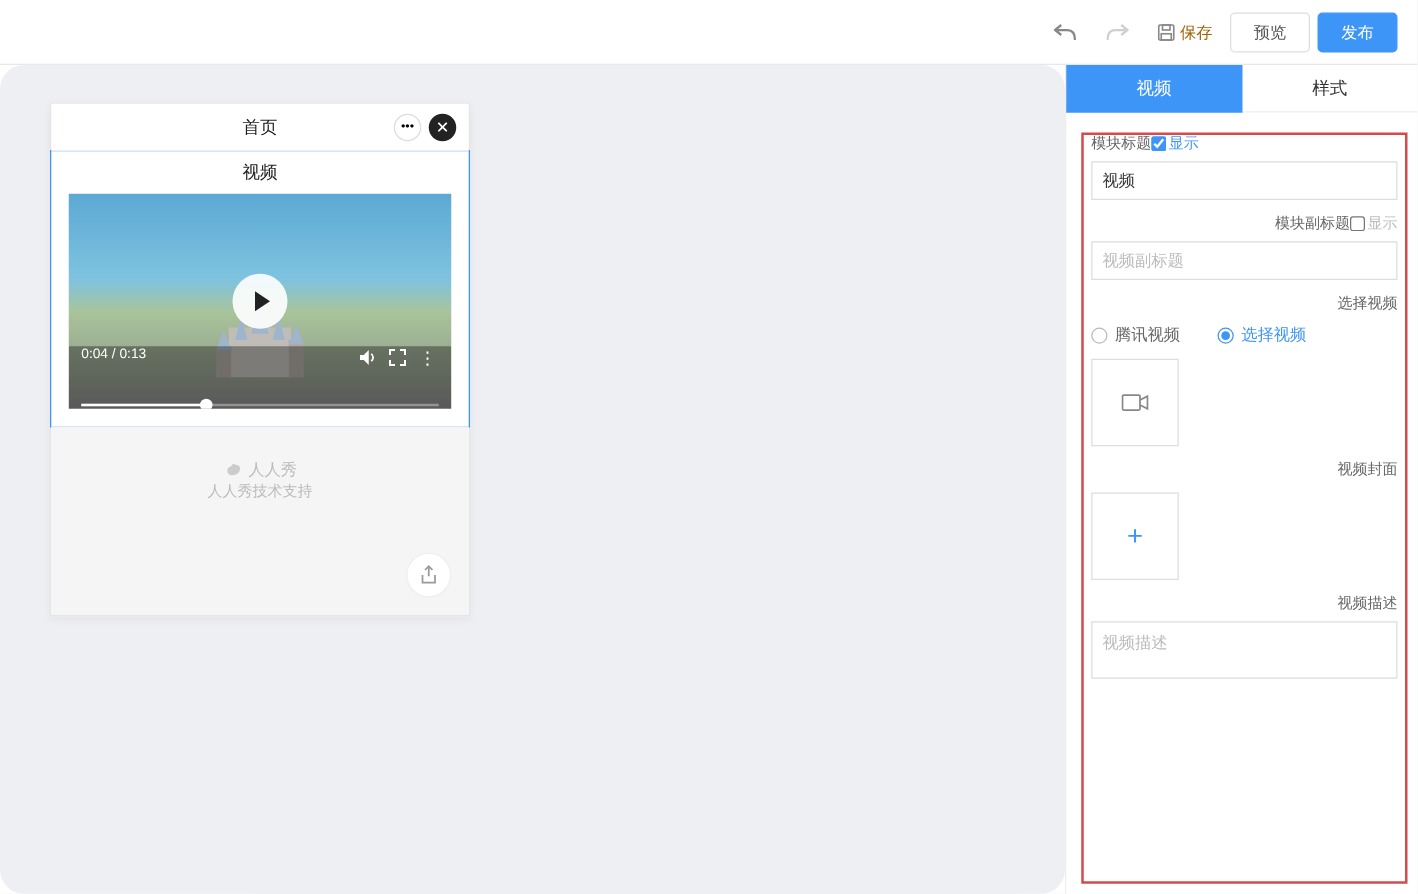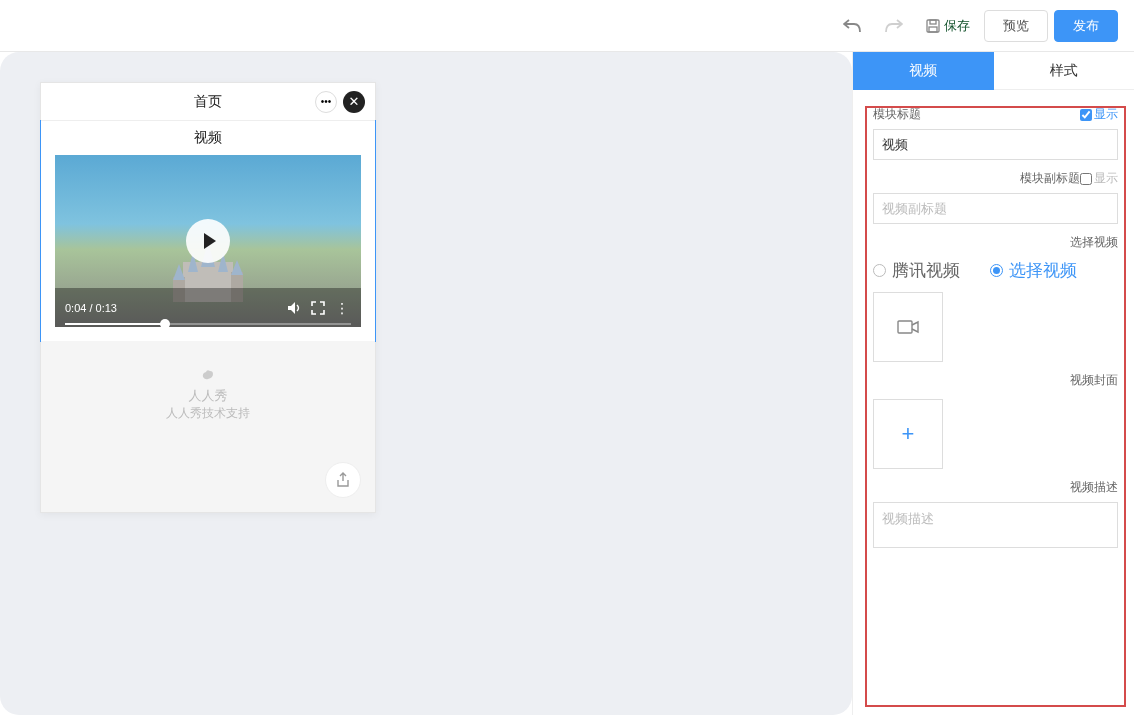--- a/index.html
+++ b/index.html
@@ -31,21 +31,21 @@
       justify-content: center;
       cursor: pointer;
       color: #999;
     }
     .header-icon.disabled {
       opacity: 0.4;
     }
     .header-save {
       display: flex;
       align-items: center;
-      color: #14532d;
+      color: #a16207;
       font-size: 13px;
       cursor: pointer;
       padding: 0 8px;
       gap: 4px;
     }
     .btn {
       padding: 6px 18px;
       border-radius: 4px;
       font-size: 13px;
       cursor: pointer;
@@ -155,24 +155,23 @@
       border-left: 12px solid #222;
       border-top: 8px solid transparent;
       border-bottom: 8px solid transparent;
       margin-left: 3px;
     }
     .video-controls {
       position: absolute;
       bottom: 0;
       left: 0;
       right: 0;
-      height: 39px;
+      height: 50px;
       background: rgba(0,0,0,0.35);
       display: flex;
-      align-items: center;
       padding: 0 10px;
       color: #fff;
       font-size: 11px;
       gap: 6px;
     }
     .video-progress {
       position: absolute;
       bottom: 2px;
       left: 10px;
       right: 10px;
@@ -204,21 +203,20 @@
       text-align: center;
       position: relative;
     }
     .phone-brand {
       color: #bbb;
       font-size: 13px;
       display: flex;
       align-items: center;
       justify-content: center;
       gap: 4px;
-      flex-direction: column;
     }
     .phone-brand-sub {
       color: #bbb;
       font-size: 12px;
       margin-top: 0;
     }
     .share-btn {
       position: absolute;
       bottom: 14px;
       right: 14px;
@@ -294,21 +292,21 @@
       padding: 7px 8px;
       font-size: 13px;
       color: #333;
       outline: none;
     }
     .form-input::placeholder { color: #bbb; }
     .radio-row {
       display: flex;
       gap: 30px;
       margin-top: 8px;
-      font-size: 17px;
+      font-size: 13px;
     }
     .radio-item {
       display: flex;
       align-items: center;
       gap: 6px;
       color: #666;
       cursor: pointer;
     }
     .radio-item.active { color: #3d95f7; }
     .radio-circle {
@@ -347,21 +345,21 @@
       border: 1px solid #ddd;
       padding: 7px 8px;
       font-size: 13px;
       min-height: 40px;
       resize: none;
       outline: none;
     }
     .textarea-input::placeholder { color: #bbb; }
     .first-group-row {
       display: flex;
-      justify-content: space-between;
+      justify-content: flex-start;
       align-items: center;
       font-size: 12px;
       margin-top: -2px;
     }
     .first-group-label {
       color: #666;
     }
   </style>
 </head>
 <body>

